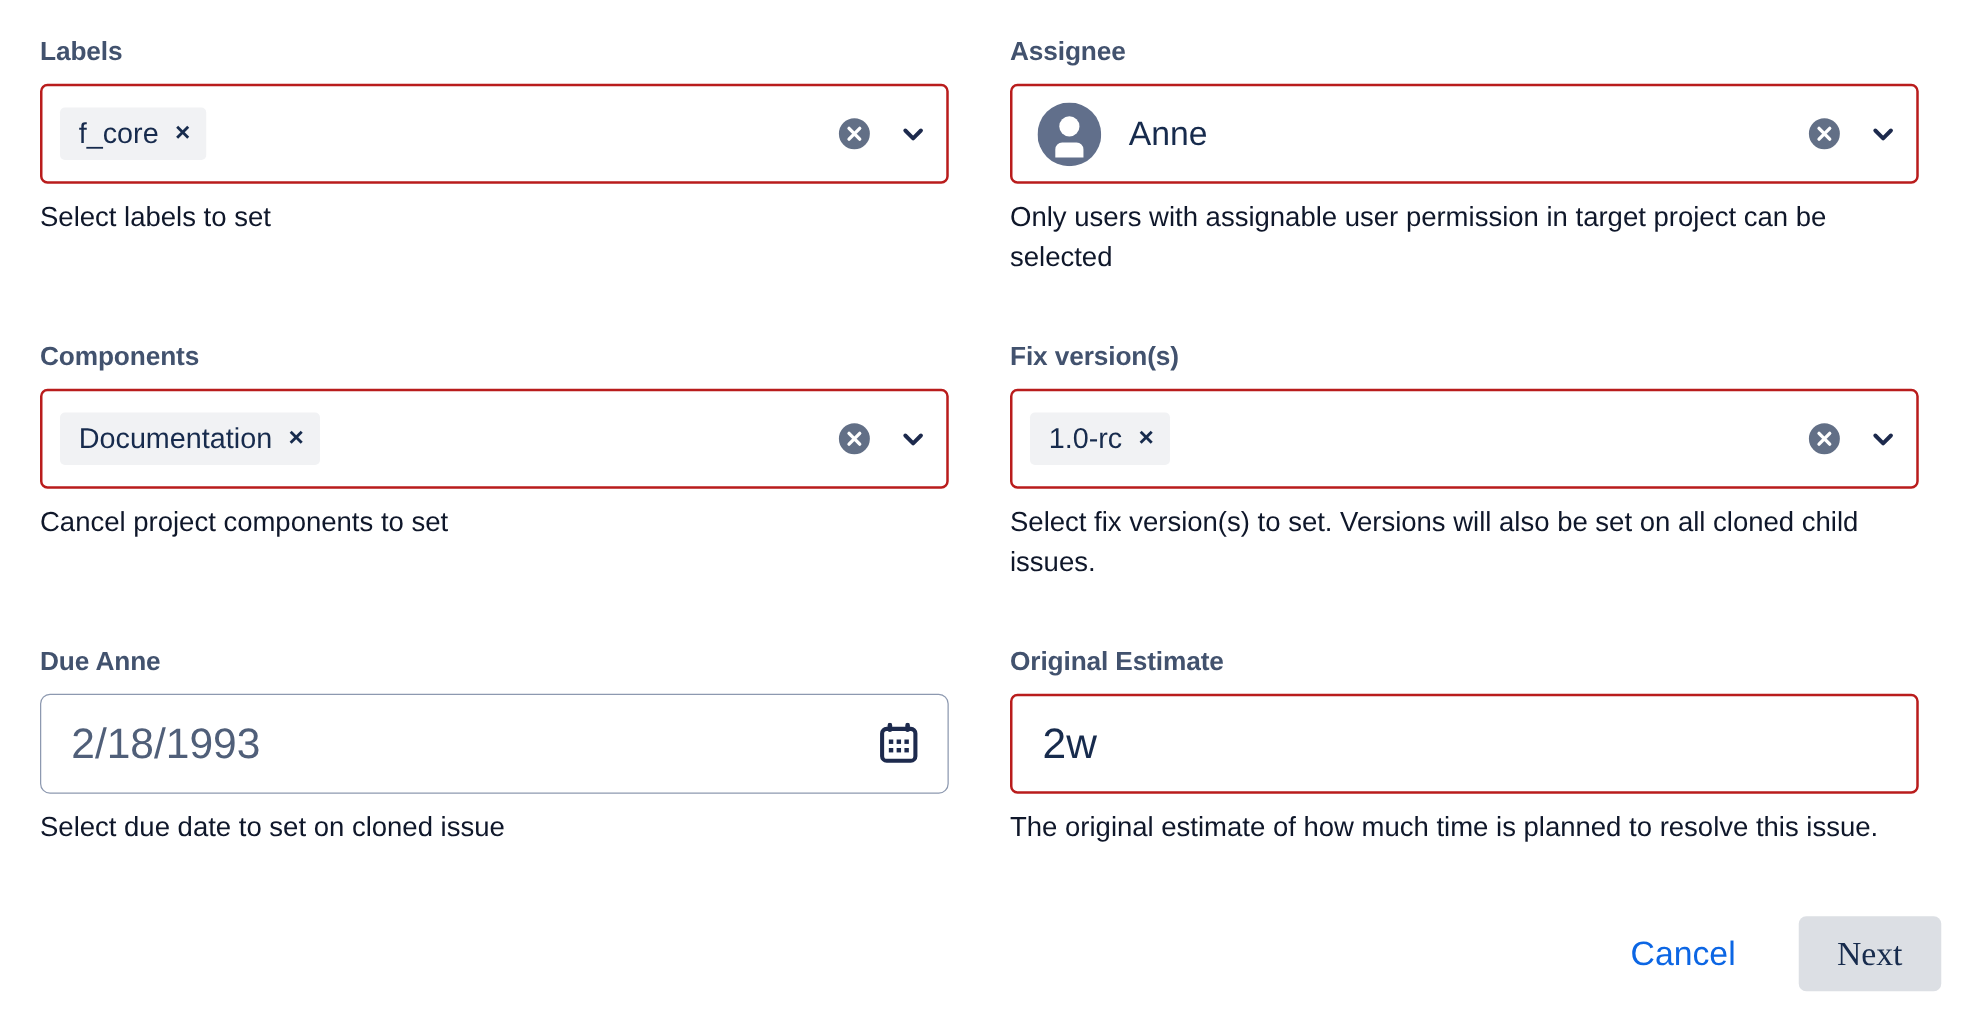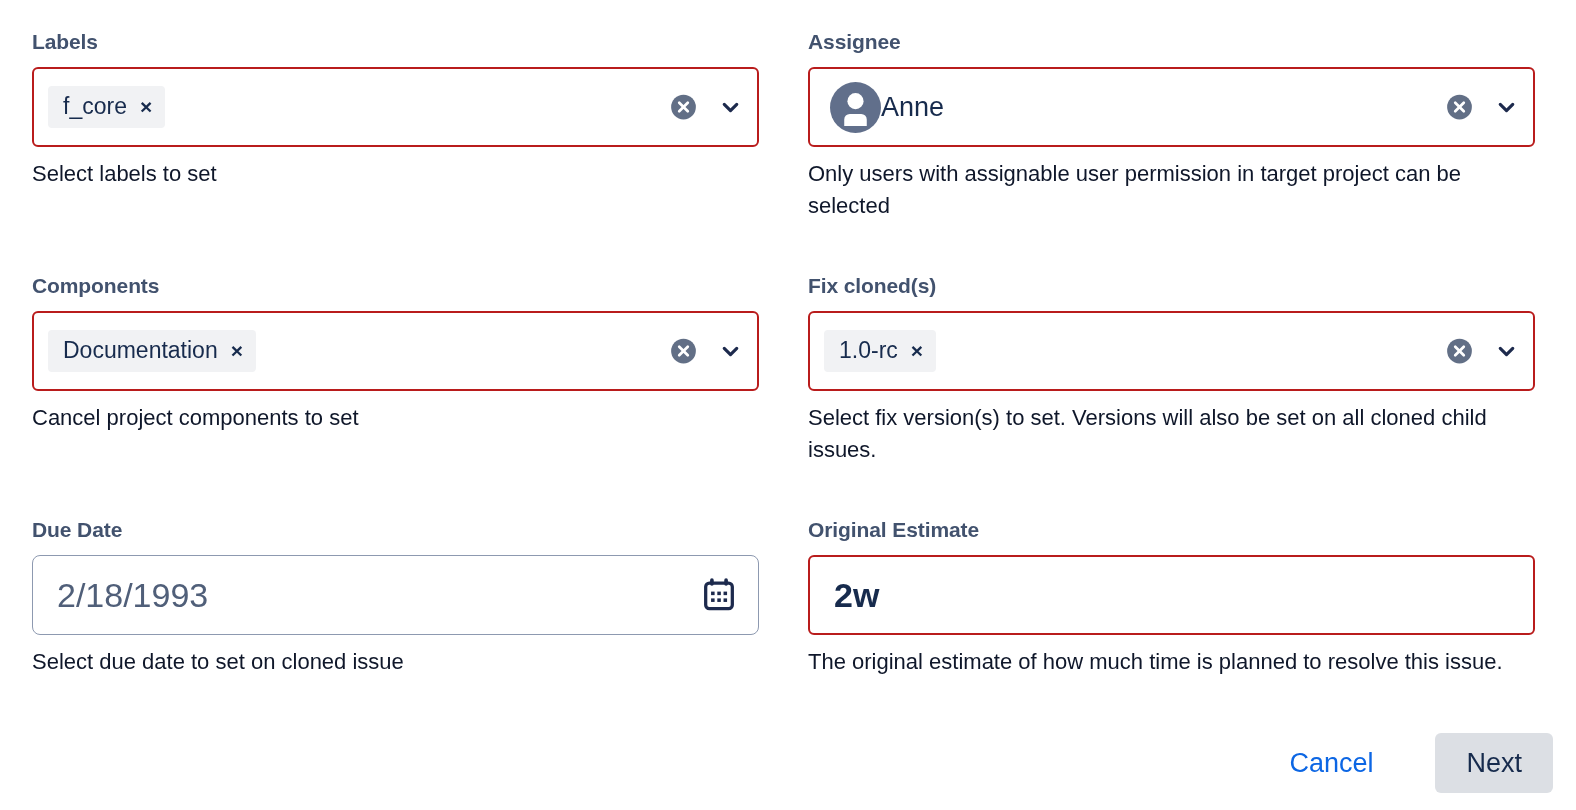--- a/index.html
+++ b/index.html
@@ -87,41 +87,42 @@
     font-weight: bold;
     color: #172b4d;
     line-height: 1;
     cursor: pointer;
   }
 
   
   .avatar-value {
     display: flex;
     align-items: center;
+    gap: 22px;
     padding-left: 6px;
   }
   .avatar {
     width: 51px;
     height: 51px;
     flex: 0 0 51px;
   }
   .value-text {
     font-size: 27px;
     color: #172b4d;
     line-height: 32px;
   }
 
   
   .input-text {
     font-size: 34px;
     color: #505f79;
     line-height: 32px;
     padding-left: 10px;
   }
-  .input-text.dark { color: #172b4d; font-weight: bold; }
+  .input-text.dark { color: #172b4d; }
 
   
   .adorn {
     position: absolute;
     right: 14px;
     top: 50%;
     transform: translateY(-50%);
     display: flex;
     align-items: center;
     gap: 21px;
@@ -157,37 +158,37 @@
     max-width: 730px;
   }
 
   
   .footer {
     position: absolute;
     right: 23px;
     top: 733px;
     display: flex;
     align-items: center;
-    gap: 16px;
+    gap: 4px;
   }
   .btn-cancel {
     background: transparent;
     border: none;
     font-family: inherit;
     font-size: 27px;
     color: #0c66e4;
     line-height: 32px;
     padding: 12px 18px;
     cursor: pointer;
   }
   .btn-next {
     background: #dcdfe4;
     border: none;
     border-radius: 6px;
-    font-family: Liberation Sans, sans-serif;
+    font-family: Liberation Serif, serif;
     font-size: 27px;
     font-weight: normal;
     color: #172b4d;
     line-height: 32px;
     padding: 14px 31px;
     margin-left: 28px;
     cursor: pointer;
   }
 </style>
 </head>
@@ -271,21 +272,21 @@
             </svg>
           </span>
         </div>
 
         <div class="helper">Cancel project components to set</div>
       </div>
     </div>
 
     <div class="col-right row-2">
       <div class="field">
-        <div class="field-label">Fix cloned(s)</div>
+        <div class="field-label">Fix version(s)</div>
 
         <div class="control">
           <span class="chip">
             <span>1.0-rc</span>
             <span class="chip-x">×</span>
           </span>
 
           <span class="adorn">
             <svg class="clear-btn" viewBox="0 0 24 24">
               <circle cx="12" cy="12" r="11" fill="#626f86"></circle>
@@ -296,21 +297,21 @@
             </svg>
           </span>
         </div>
 
         <div class="helper">Select fix version(s) to set. Versions will also be set on all cloned child issues.</div>
       </div>
     </div>
 
     <div class="col-left row-3">
       <div class="field">
-        <div class="field-label">Due Date</div>
+        <div class="field-label">Due Anne</div>
 
         <div class="control thin">
           <span class="input-text">2/18/1993</span>
 
           <svg class="cal-icon" viewBox="0 0 24 24">
             <path d="M7 1.5 v2.6 M17 1.5 v2.6" stroke="#1d2a4d" stroke-width="2.6" stroke-linecap="round"></path>
             <rect x="2.6" y="3.6" width="18.8" height="18" rx="2.6" fill="none" stroke="#1d2a4d" stroke-width="2.3"></rect>
             <rect x="6.4" y="9.6" width="2.5" height="2.5" fill="#1d2a4d"></rect>
             <rect x="10.8" y="9.6" width="2.5" height="2.5" fill="#1d2a4d"></rect>
             <rect x="15.2" y="9.6" width="2.5" height="2.5" fill="#1d2a4d"></rect>

